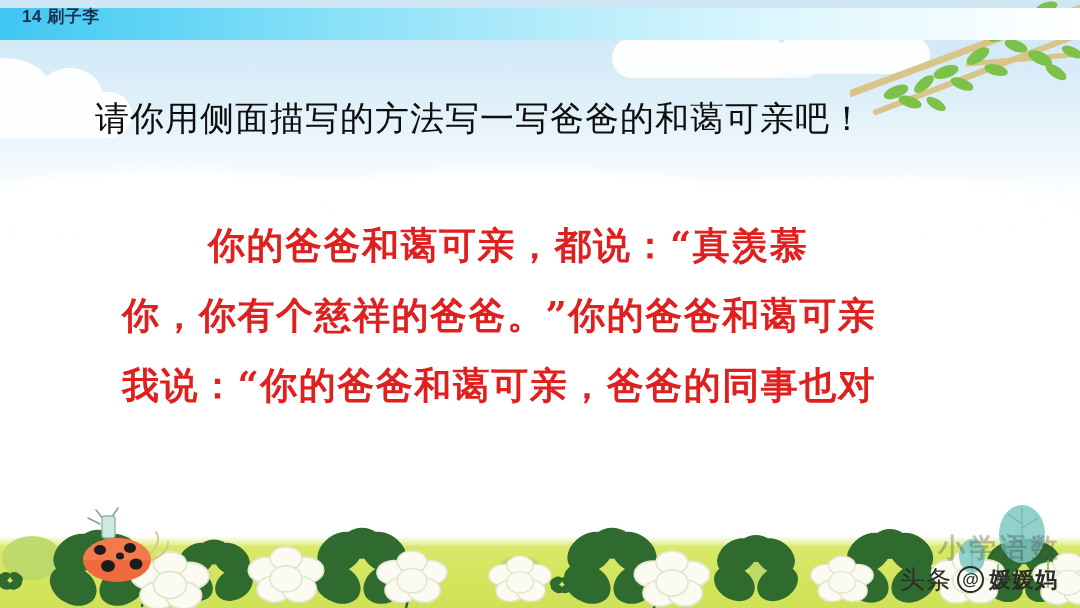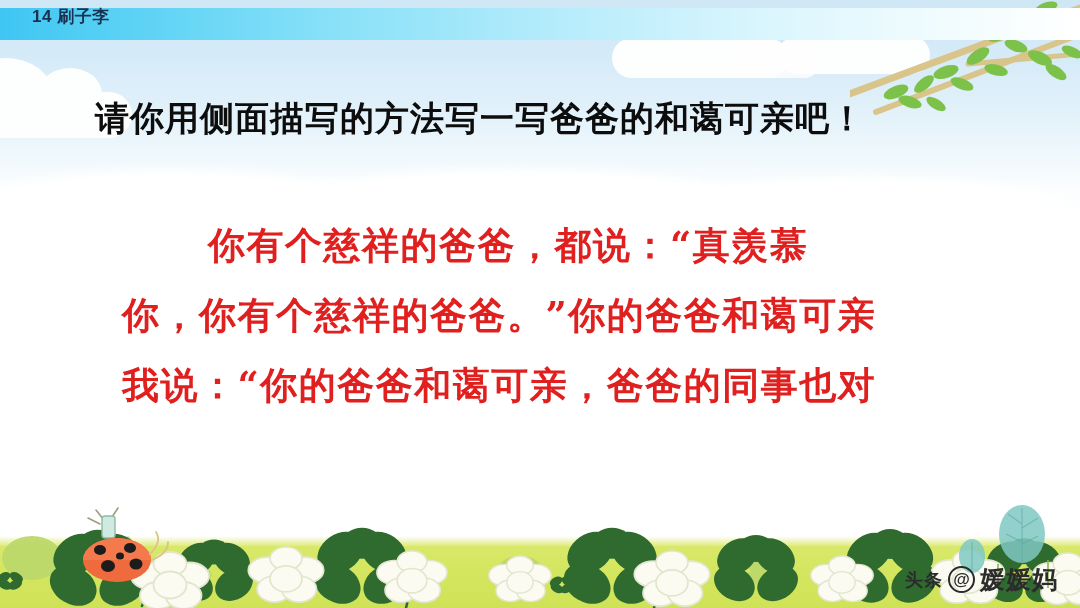--- a/index.html
+++ b/index.html
@@ -95,40 +95,39 @@
   .header-title {
     position: absolute;
     left: 22px; top: 8px;
     height: 16px;
     display: flex; align-items: center;
     font-size: 17px;
     font-weight: 600;
     color: #1b2f4e;
     letter-spacing: .5px;
     white-space: nowrap;
-    margin-left: 10px;
   }
 
   
   .branch-wrap {
     position: absolute;
     right: 0; top: 0;
     width: 230px; height: 120px;
     pointer-events: none;
   }
 
   
   .slide-title {
     position: absolute;
     left: 0; top: 96px;
     width: 960px;
     text-align: center;
     font-family: "DejaVu Sans", "Liberation Sans", sans-serif;
     font-size: 34px;
-    font-weight: 700;
+    font-weight: 400;
     color: #0d0d0d;
     letter-spacing: 1px;
     white-space: nowrap;
   }
 
   
   .body-block {
     position: absolute;
     left: 122px; top: 210px;
     width: 840px;
@@ -179,39 +178,39 @@
   .wm-main {
     position: absolute;
     right: 22px; bottom: 12px;
     display: flex;
     align-items: center;
     gap: 5px;
     white-space: nowrap;
   }
   .wm-brand {
     font-family: "DejaVu Sans", sans-serif;
-    font-size: 18px;
-    font-weight: 700;
+    font-size: 25px;
+    font-weight: 400;
     color: #2b2b2b;
     letter-spacing: 1px;
   }
   .wm-at {
     display: inline-flex;
     align-items: center; justify-content: center;
     width: 27px; height: 27px;
     border: 2px solid #2b2b2b;
     border-radius: 50%;
     font-size: 17px;
     font-weight: 700;
     color: #2b2b2b;
     line-height: 1;
   }
   .wm-user {
     font-family: "DejaVu Sans", sans-serif;
-    font-size: 25px;
+    font-size: 22px;
     font-weight: 700;
     color: #2b2b2b;
     letter-spacing: 1px;
   }
 </style>
 </head>
 <body>
 
 <div id="slide">
 
@@ -251,21 +250,21 @@
       </g>
     </svg>
   </div>
 
   <div class="header-bar"></div>
   <div class="header-title">14  刷子李</div>
 
   <div class="slide-title">请你用侧面描写的方法写一写爸爸的和蔼可亲吧！</div>
 
   <div class="body-block">
-    <div class="body-line indent">你有个慈祥的爸爸，都说：“真羡慕</div>
+    <div class="body-line indent">你的爸爸和蔼可亲，都说：“真羡慕</div>
     <div class="body-line">你，你有个慈祥的爸爸。”你的爸爸和蔼可亲</div>
     <div class="body-line">我说：“你的爸爸和蔼可亲，爸爸的同事也对</div>
   </div>
 
   <div class="grass-top-fade"></div>
   <div class="grass"></div>
 
   <div class="flora">
     <svg width="1080" height="110" viewBox="0 0 1080 110" aria-hidden="true">
       <defs>
@@ -372,20 +371,21 @@
         <path d="M1022 46 L1038 38"></path>
         <path d="M972 44 L972 74"></path>
       </g>
       <g stroke="#8ab84a" stroke-width="2" fill="none" opacity="0.8">
         <path d="M998 66 L998 90"></path>
         <path d="M1048 62 L1048 90"></path>
       </g>
     </svg>
   </div>
 
+  <div class="wm-faint">小学语数</div>
 
   <div class="wm-main">
     <span class="wm-brand">头条</span>
     <span class="wm-at">@</span>
     <span class="wm-user">媛媛妈</span>
   </div>
 
 </div>
 
 </body></html>

